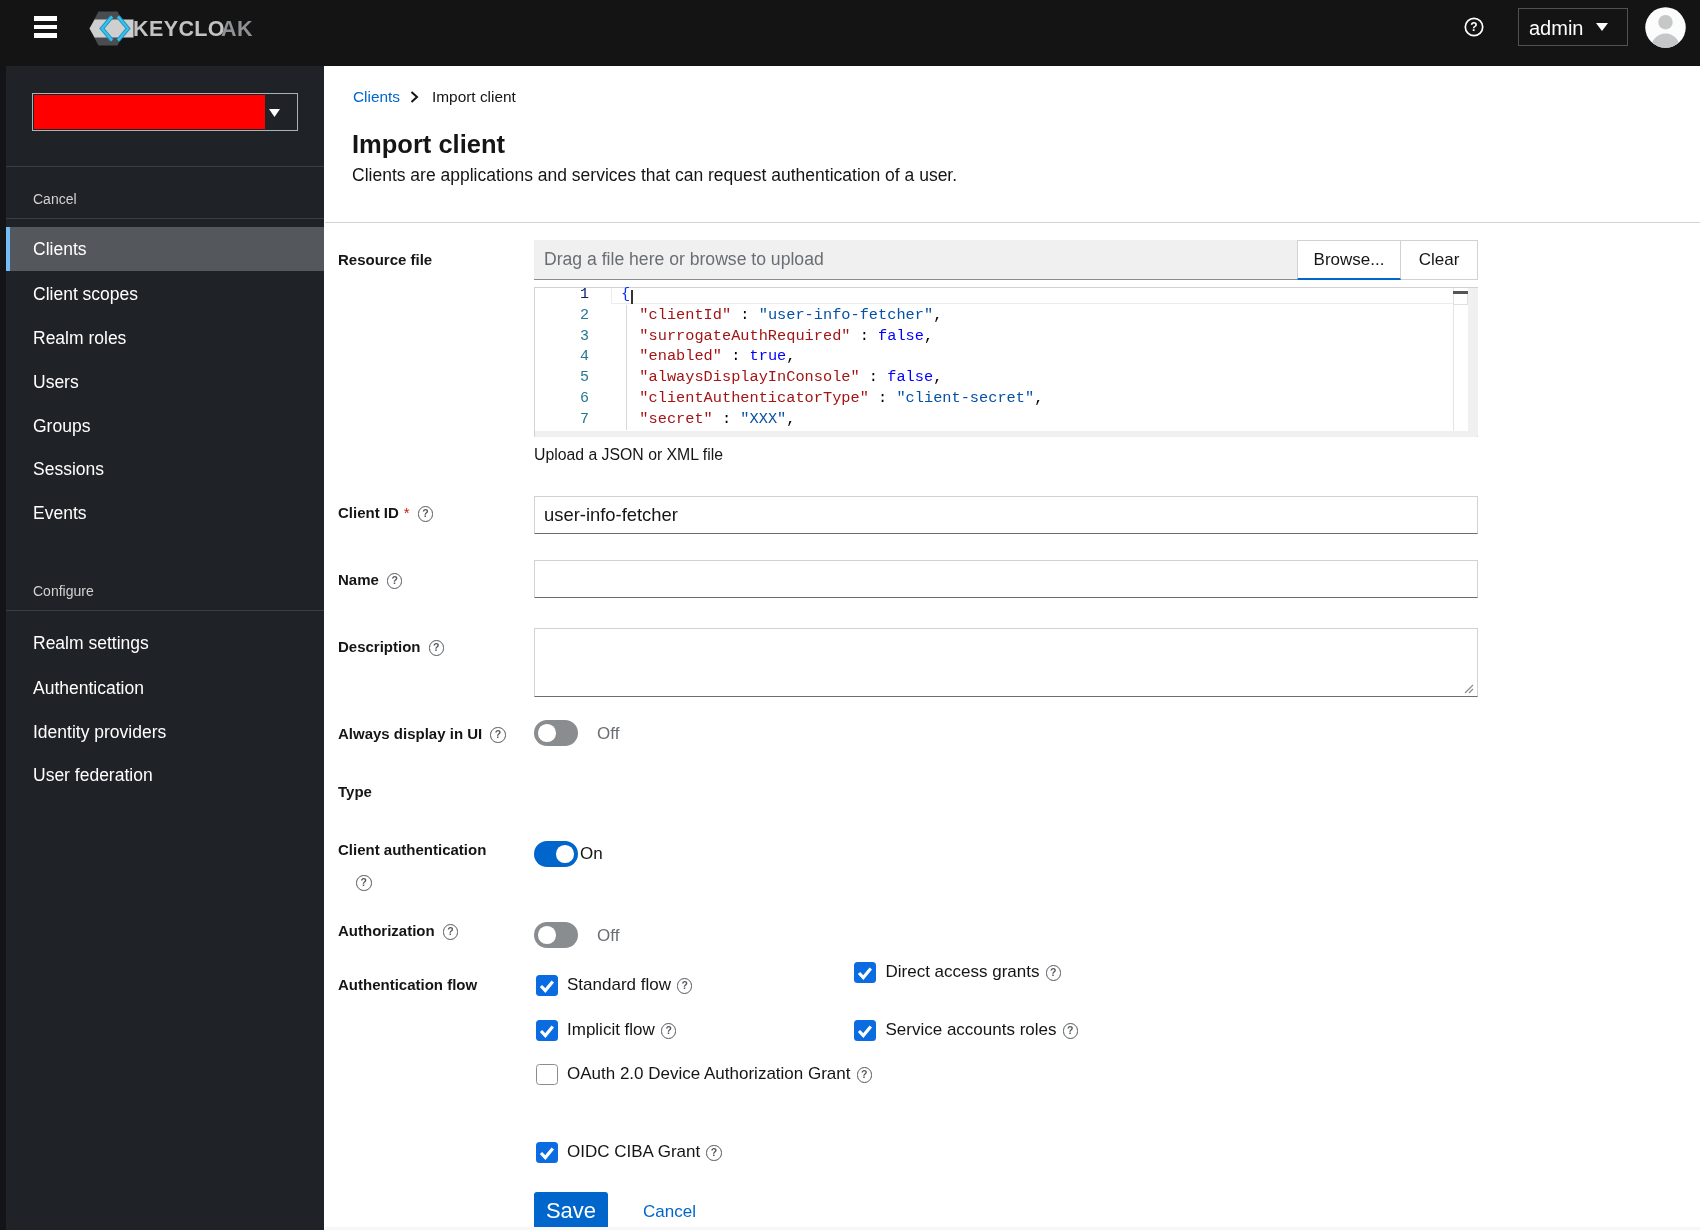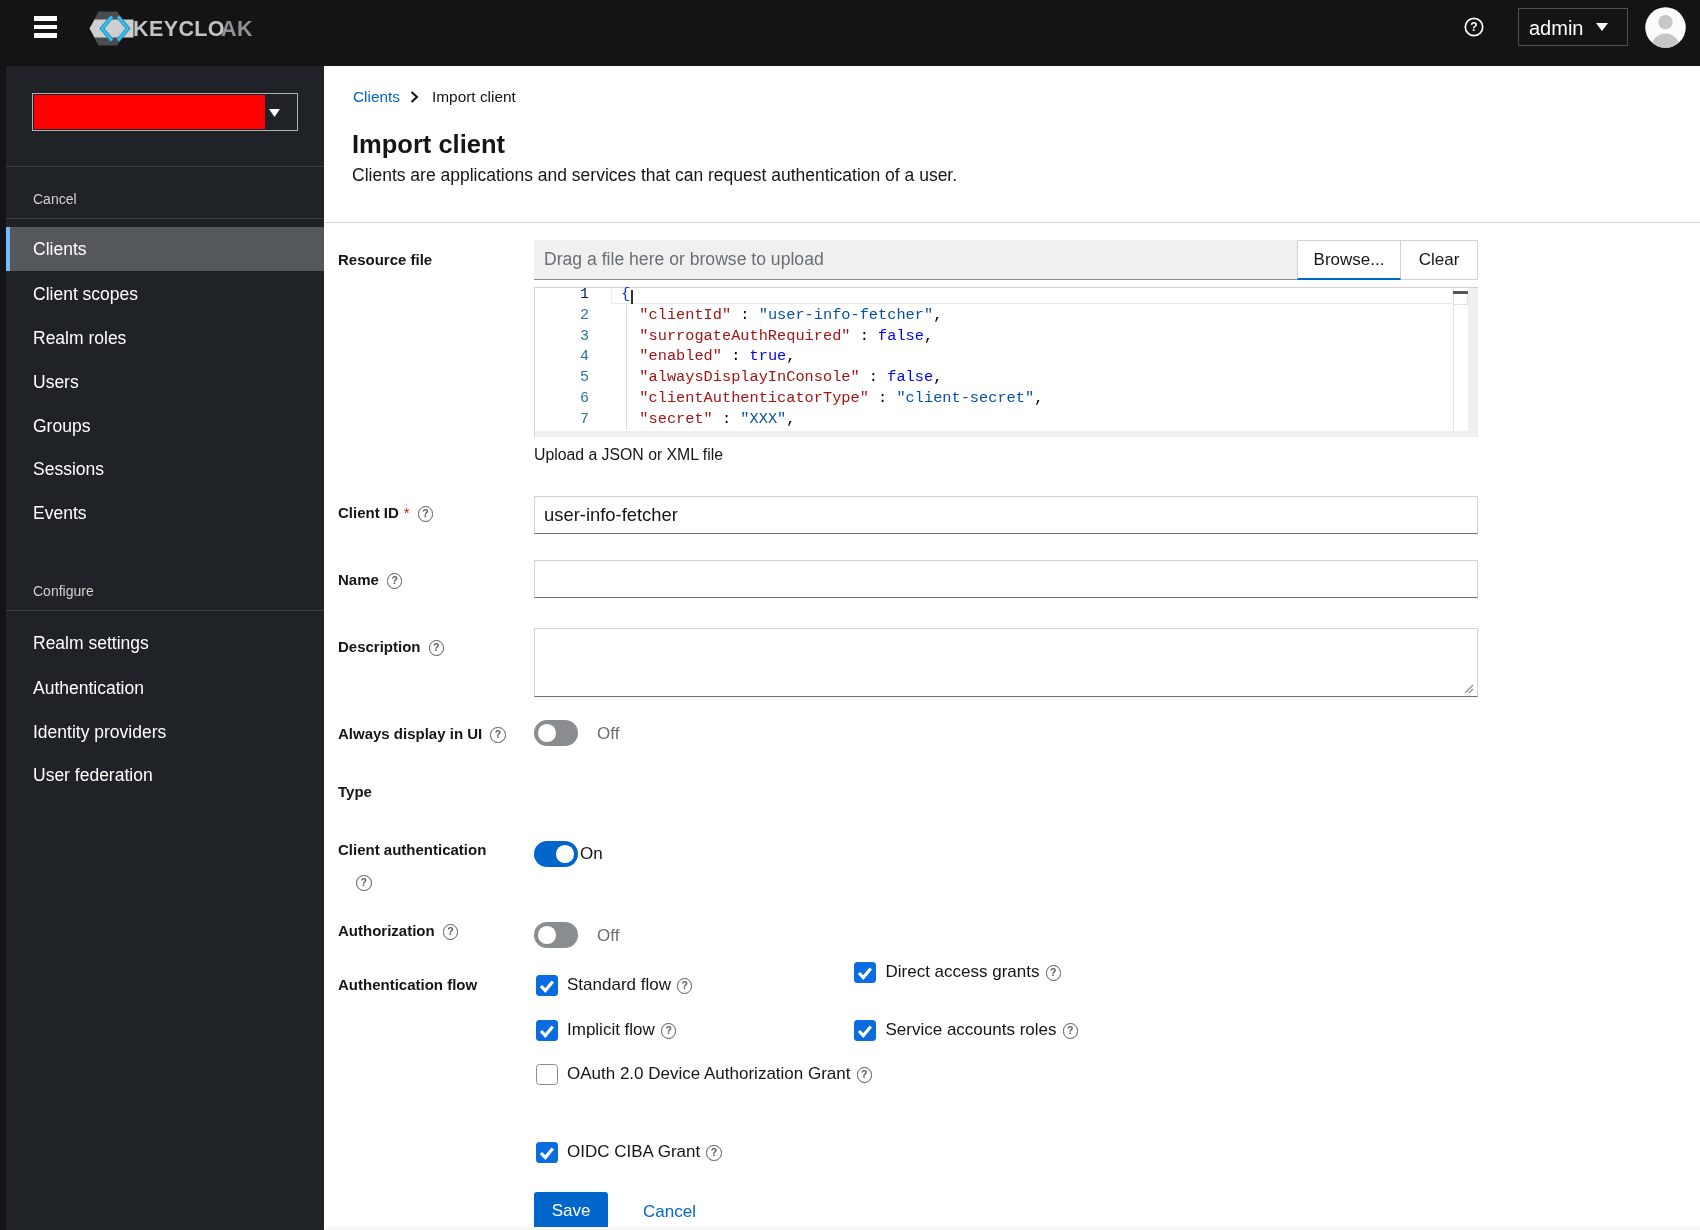--- a/index.html
+++ b/index.html
@@ -49,21 +49,21 @@
   .tlabel { position:absolute; font-size:17px; }
 
   
   #editor { position:absolute; left:534px; top:287px; width:944px; height:150px; background:#fff;
     border:1px solid #d2d2d2; font-family:"Liberation Mono", monospace; font-size:15.3px; }
   .cline { position:absolute; white-space:pre; line-height:21px; height:21px; }
   .lnum { position:absolute; width:54px; text-align:right; color:#237893; line-height:21px; height:21px; font-size:15px; }
   .ck { color:#a31515; } .cs { color:#0451a5; } .cb2 { color:#0000ff; } .cp { color:#000; }
 
   #savebtn { position:absolute; left:534px; top:1192px; width:74px; height:38px; background:#0066cc;
-    color:#fff; font-size:17px; border-radius:3px; display:flex; align-items:center; justify-content:center; }
+    color:#fff; font-size:22px; border-radius:3px; display:flex; align-items:center; justify-content:center; }
 </style>
 </head>
 <body>
 <div id="page">
 
   <div id="masthead">
     <div class="hbar" style="top:16px"></div>
     <div class="hbar" style="top:24.5px"></div>
     <div class="hbar" style="top:33px"></div>
     <svg class="abs" style="left:88px; top:8px" width="175" height="50" viewBox="0 0 175 50">

